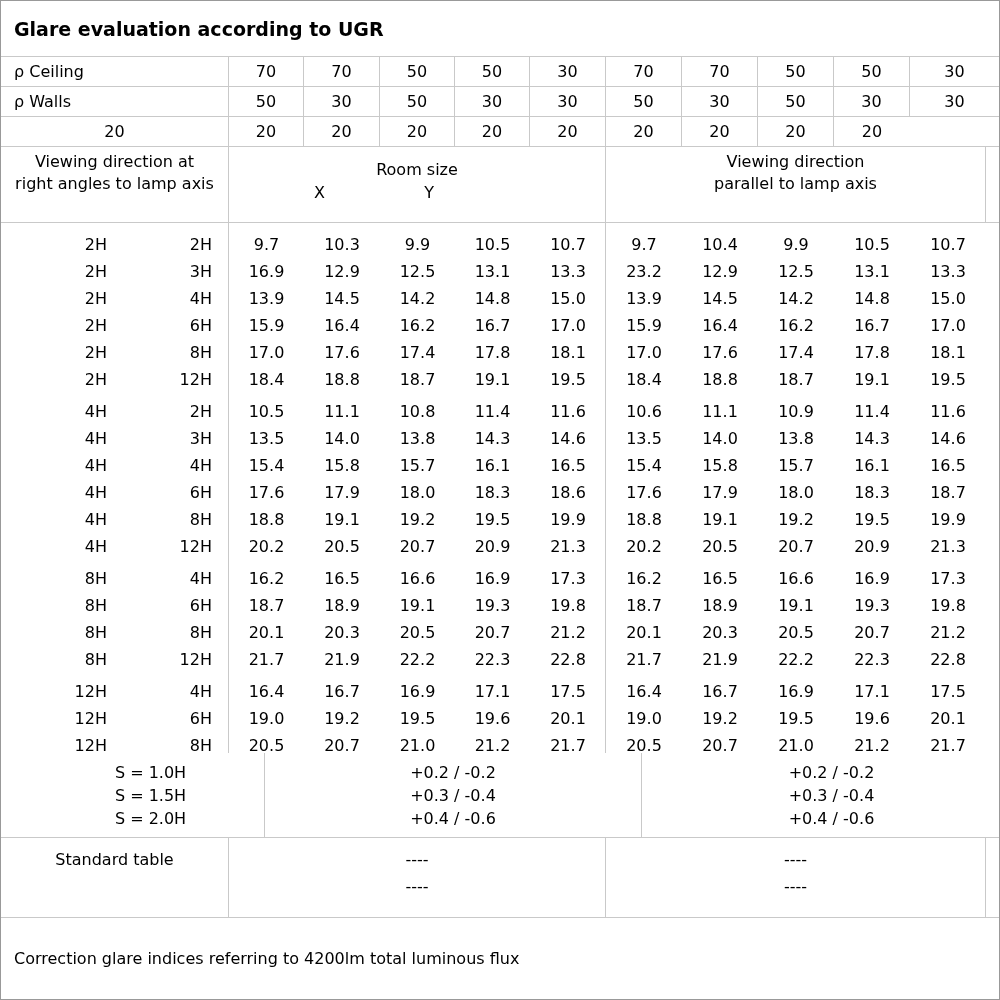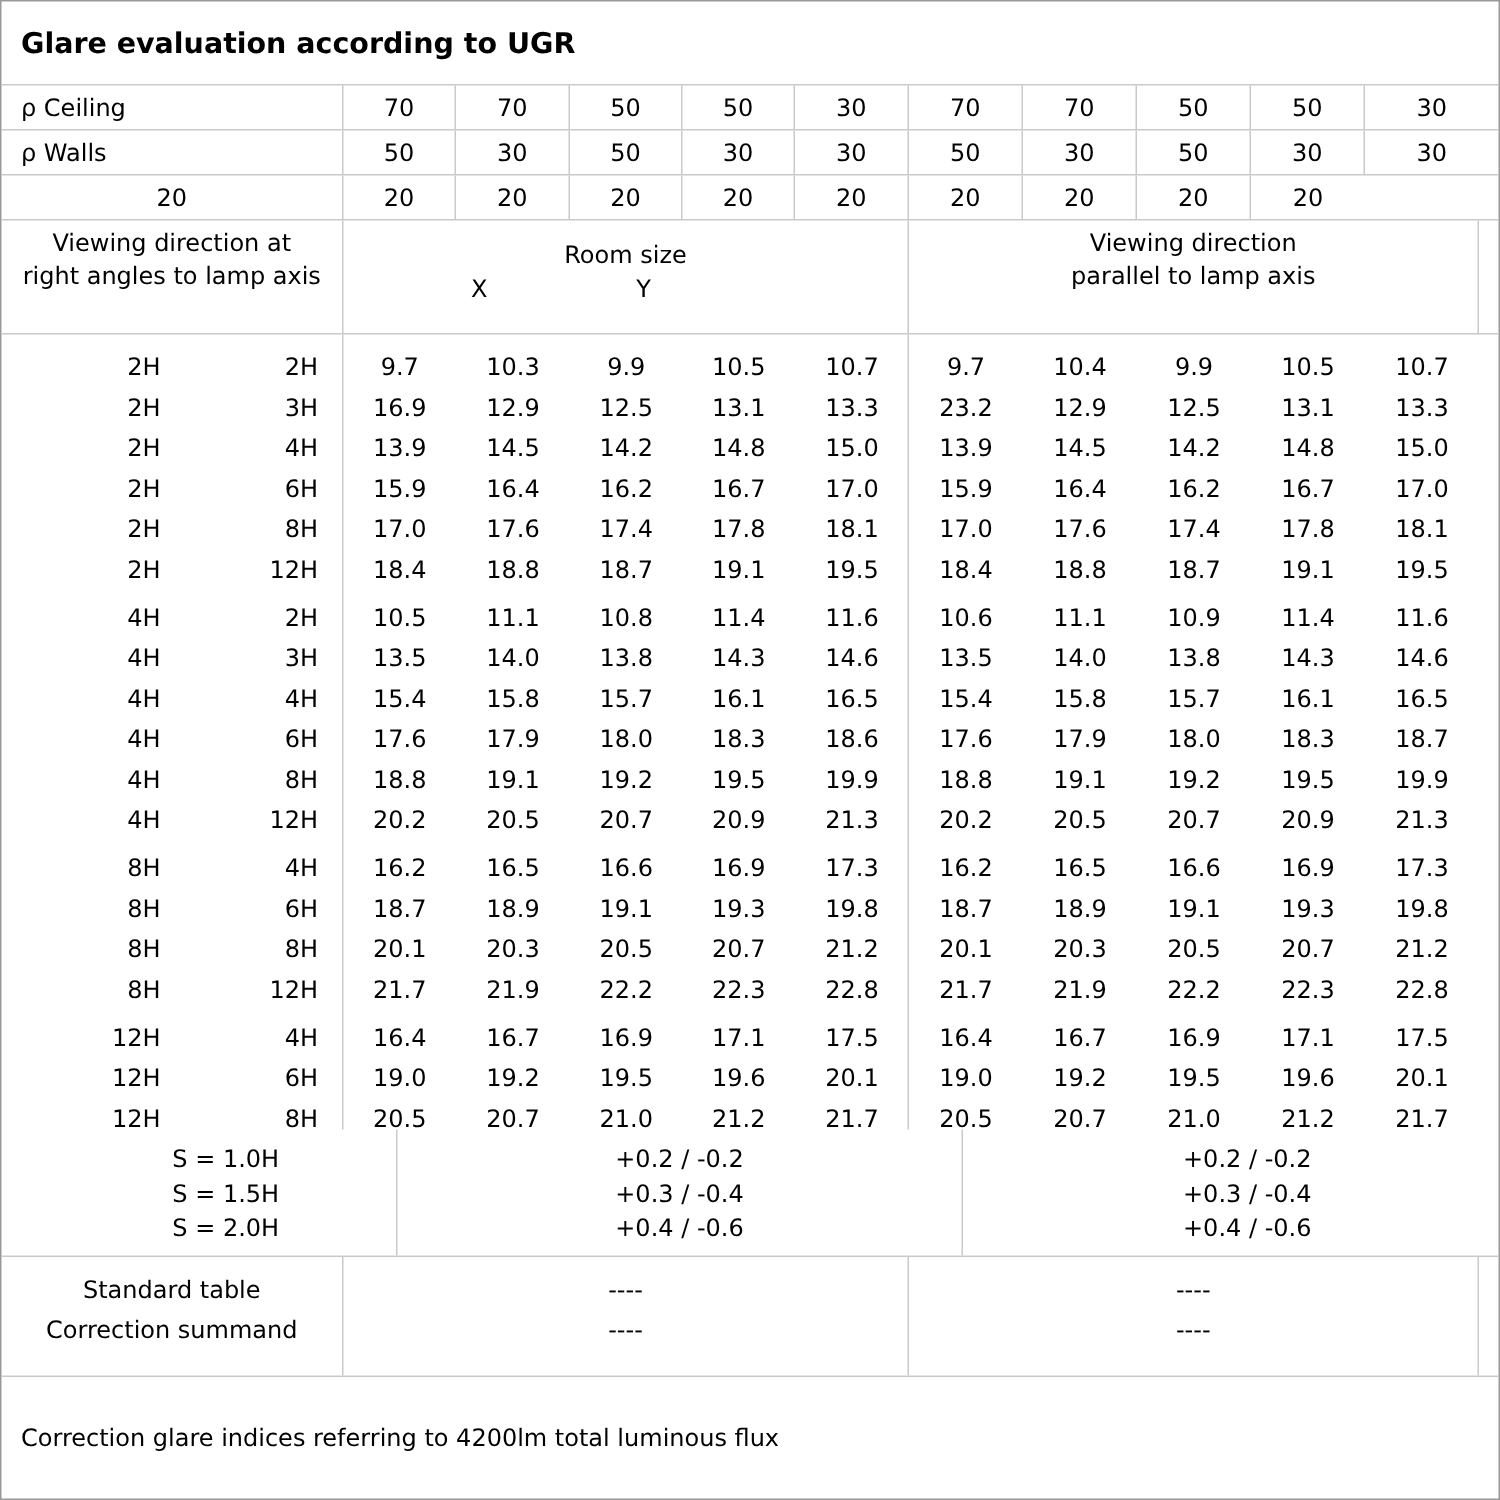--- a/index.html
+++ b/index.html
@@ -516,21 +516,20 @@
       <div>+0.2 / -0.2</div>
       <div>+0.3 / -0.4</div>
       <div>+0.4 / -0.6</div>
     </div>
     <div class="scell sliver"></div>
   </div>
 
   <div class="summary-block">
     <div class="sumcell">
       <div>Standard table</div>
-      <div>Correction summand</div>
     </div>
     <div class="sumcell">
       <div>----</div>
       <div>----</div>
     </div>
     <div class="sumcell">
       <div>----</div>
       <div>----</div>
     </div>
     <div class="sumcell sliver"></div>

